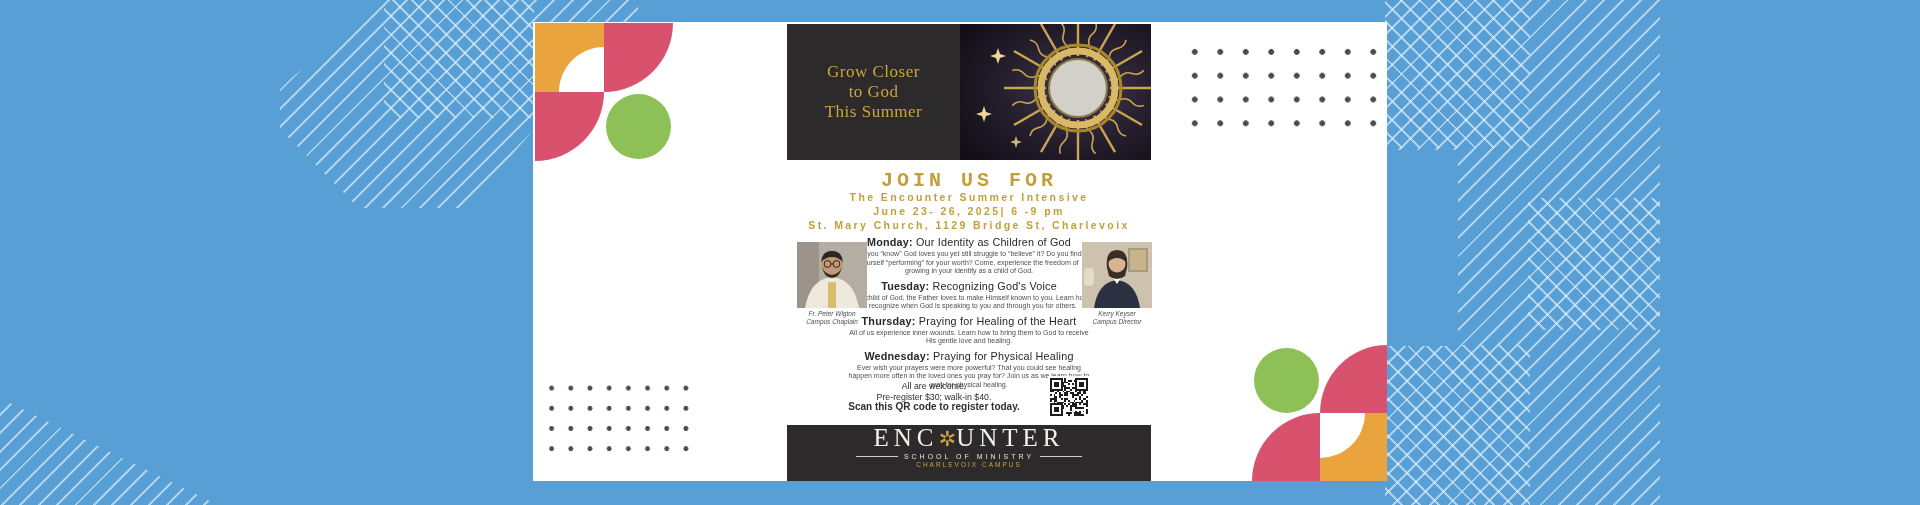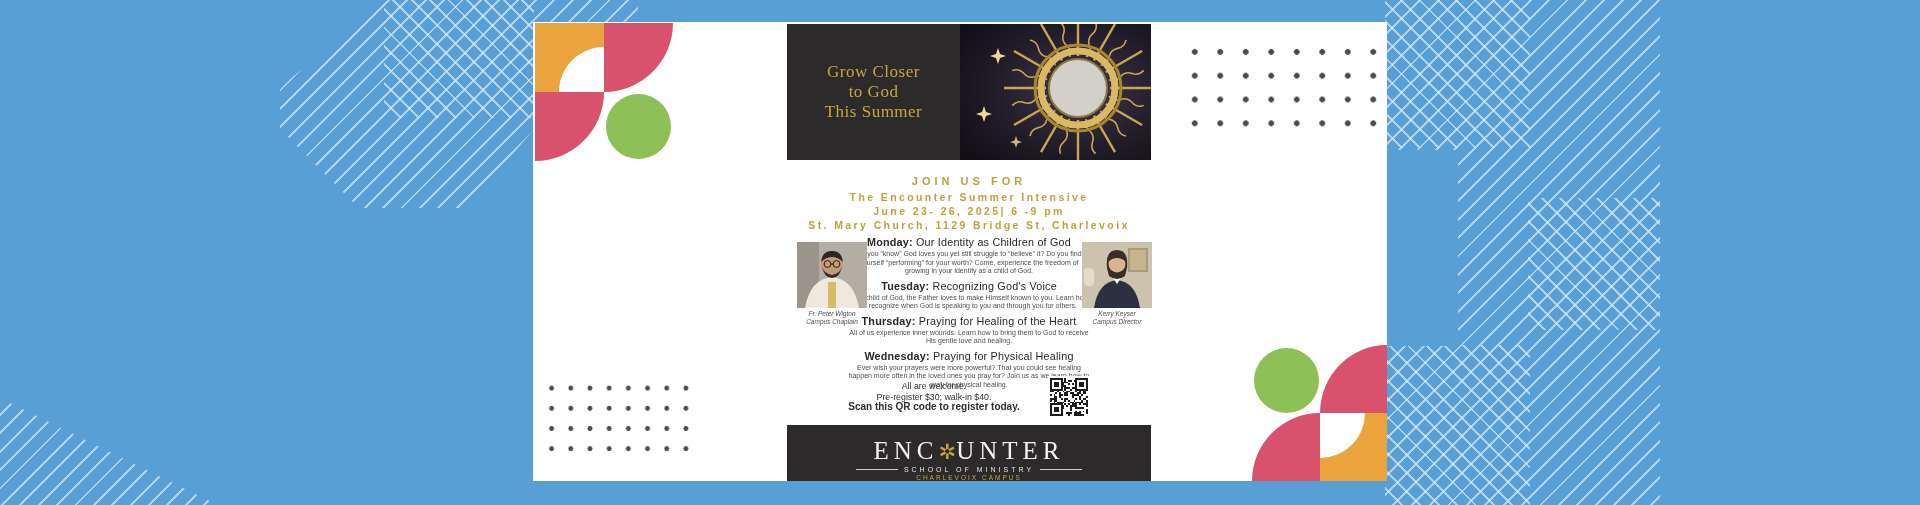--- a/index.html
+++ b/index.html
@@ -33,21 +33,21 @@
   .center-col { position:absolute; left:254px; top:0; width:364px; height:459px; text-align:center; }
 
   .hero-banner { display:flex; margin-top:2px; height:136px; background:#2d2a2b; }
   .hero-text { width:173px; display:flex; align-items:center; justify-content:center; }
   .hero-text h1 { font-family:"Liberation Serif", serif; font-weight:400; color:#c9a53f;
                   font-size:17px; line-height:20px; letter-spacing:.5px; }
   .hero-photo { width:191px; height:136px; }
 
   .gold { color:#c39f3b; }
   .event-head { margin-top:12px; }
-  .event-head .join { font-size:11px; font-weight:800; letter-spacing:4px; line-height:18px; }
+  .event-head .join { font-size:20px; font-weight:800; letter-spacing:4px; line-height:18px;font-family:Liberation Mono, monospace; }
   .event-head .sub  { font-size:10.5px; font-weight:800; letter-spacing:2.4px; line-height:14px; }
 
   .session { margin-top:4px; }
   .session h2 { font-size:10.8px; line-height:13px; color:#2b2627; font-weight:600; letter-spacing:.2px; }
   .session h2 b { font-weight:400; }
   .session p { font-size:7px; line-height:8.5px; color:#4e4e4e; max-width:242px; margin:1px auto 0; }
 
   .speaker { position:absolute; width:72px; text-align:center; }
   .speaker.left  { left:9px;  top:220px; }
   .speaker.right { left:294px; top:220px; }
@@ -55,21 +55,21 @@
   .speaker .cap { font-size:6.5px; line-height:7.5px; font-style:italic; color:#4e4e4e; margin-top:2px; }
 
   .registration { position:absolute; left:0; top:354px; width:100%;
                   display:flex; align-items:center; justify-content:center; gap:28px; }
   .registration .reg-text { font-size:8.8px; line-height:10.5px; color:#2f2f2f; }
   .registration .reg-text .strong { font-weight:800; font-size:10px; }
   .qr { width:42px; height:42px; background:#fff; border:2px solid #fff; }
   .qr svg { width:100%; height:100%; }
 
   .footer-banner { position:absolute; left:0; top:403px; width:100%; height:56px; background:#2d2a2b;
-                   display:flex; flex-direction:column; align-items:center; justify-content:flex-end; }
+                   display:flex; flex-direction:column; align-items:center; justify-content:flex-start; }
   .brand { font-family:"Liberation Serif", serif; color:#f4f2ee; font-size:25px; letter-spacing:5px; line-height:26px; }
   .brand .ornament { color:#c8a43e; font-size:21px; letter-spacing:0; }
   .brand-sub { display:flex; align-items:center; gap:6px; margin-top:1px; }
   .brand-sub .rule { width:42px; height:1px; background:#cfcdc9; }
   .brand-sub .txt { font-size:7px; letter-spacing:3px; color:#e8e6e2; }
   .brand-campus { font-size:6.5px; letter-spacing:2px; color:#c8a43e; margin-top:1px; }
 </style>
 </head>
 <body>
 

